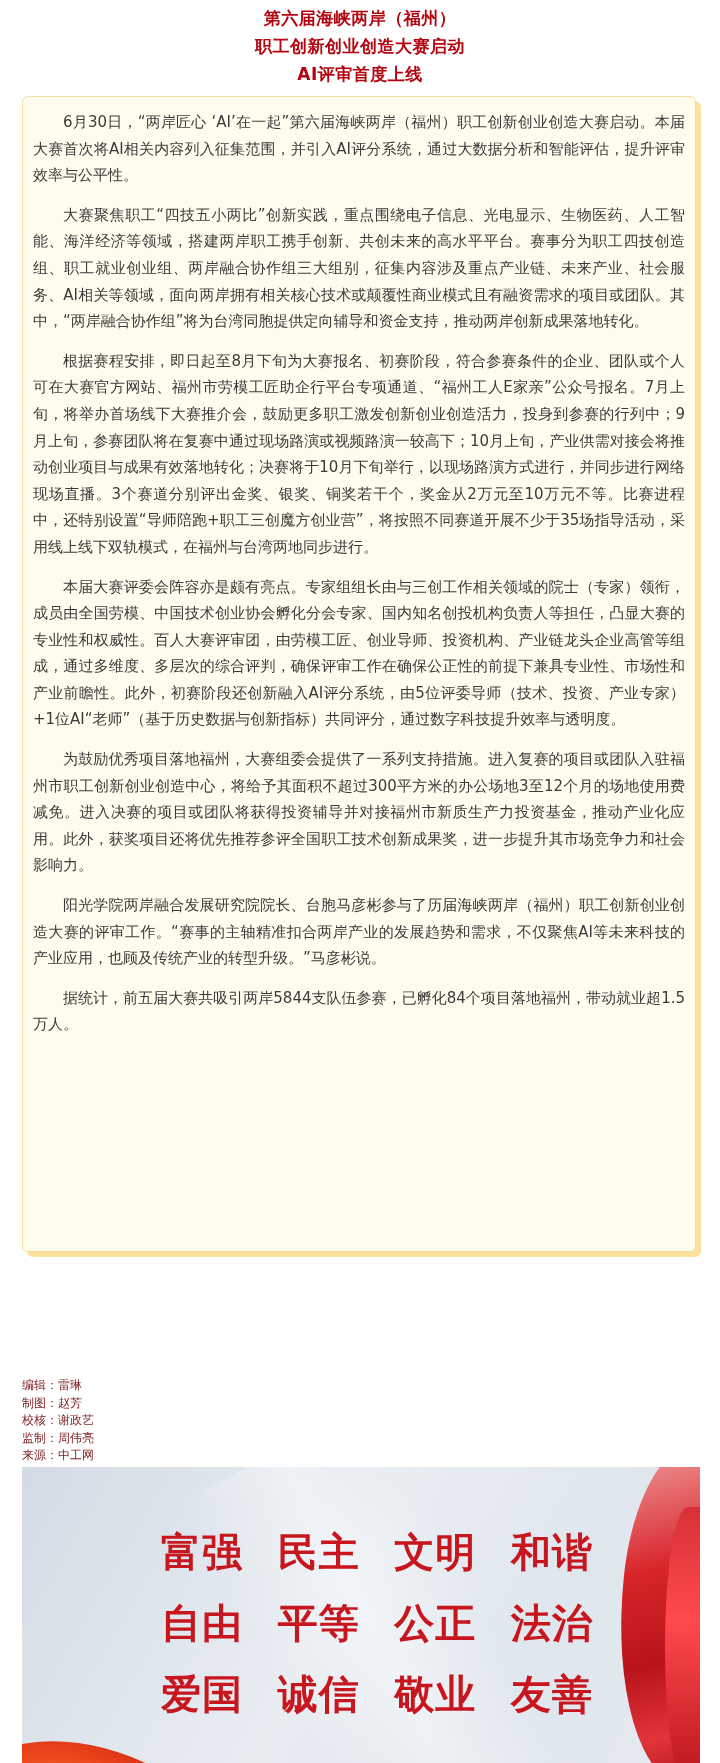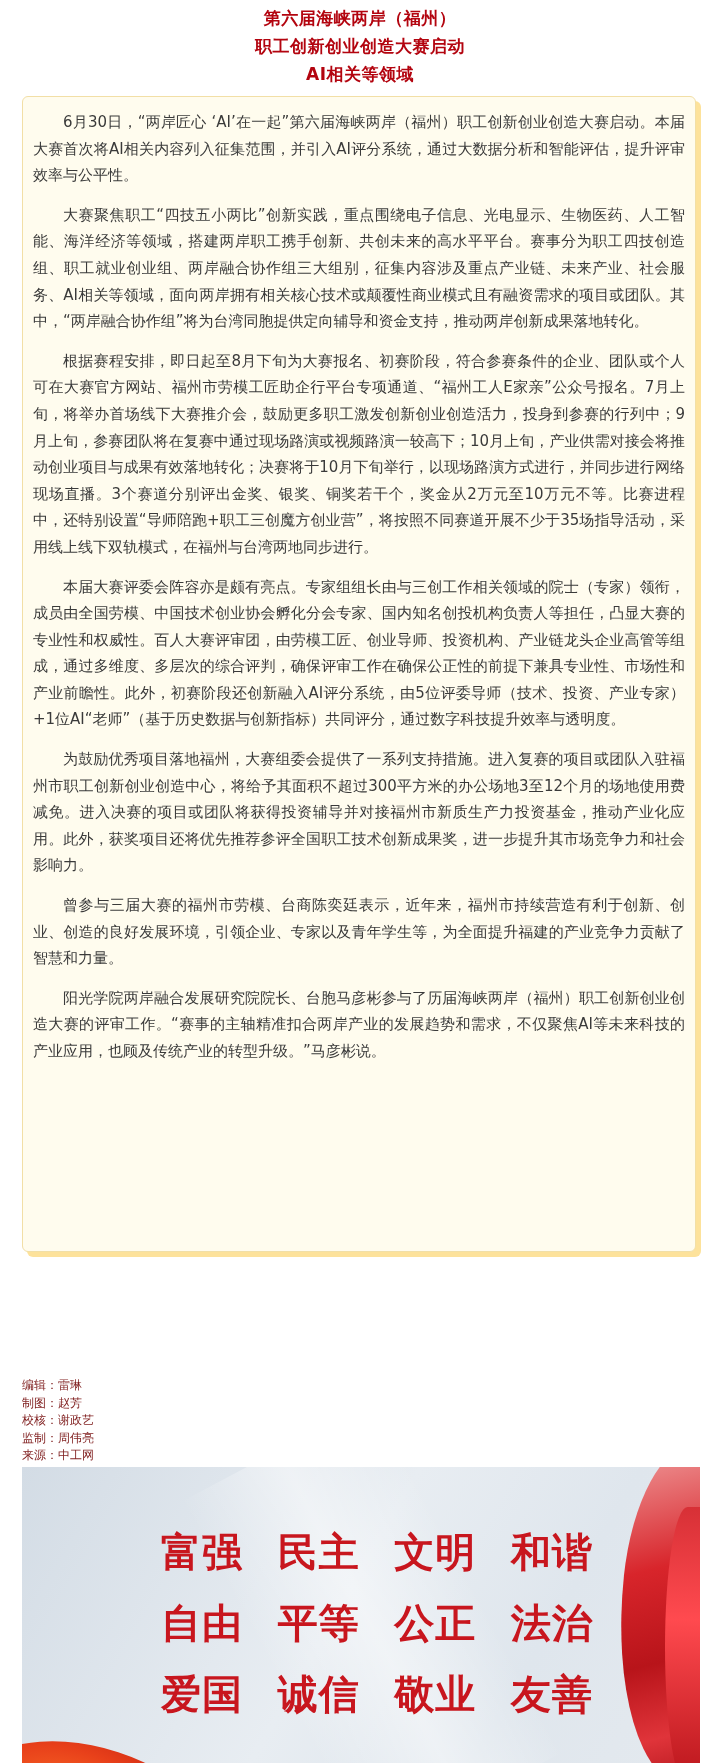--- a/index.html
+++ b/index.html
@@ -124,32 +124,32 @@
       width: 100px;
       text-align: center;
     }
   </style>
 </head>
 <body>
 
 <div class="headline">
   <div>第六届海峡两岸（福州）</div>
   <div>职工创新创业创造大赛启动</div>
-  <div>AI相关等领域</div>
+  <div>AI评审首度上线</div>
 </div>
 
 <div class="article-box">
   <div class="article-body">
     <p>6月30日，“两岸匠心 ‘AI’在一起”第六届海峡两岸（福州）职工创新创业创造大赛启动。本届大赛首次将AI相关内容列入征集范围，并引入AI评分系统，通过大数据分析和智能评估，提升评审效率与公平性。</p>
     <p>大赛聚焦职工“四技五小两比”创新实践，重点围绕电子信息、光电显示、生物医药、人工智能、海洋经济等领域，搭建两岸职工携手创新、共创未来的高水平平台。赛事分为职工四技创造组、职工就业创业组、两岸融合协作组三大组别，征集内容涉及重点产业链、未来产业、社会服务、AI相关等领域，面向两岸拥有相关核心技术或颠覆性商业模式且有融资需求的项目或团队。其中，“两岸融合协作组”将为台湾同胞提供定向辅导和资金支持，推动两岸创新成果落地转化。</p>
     <p>根据赛程安排，即日起至8月下旬为大赛报名、初赛阶段，符合参赛条件的企业、团队或个人可在大赛官方网站、福州市劳模工匠助企行平台专项通道、“福州工人E家亲”公众号报名。7月上旬，将举办首场线下大赛推介会，鼓励更多职工激发创新创业创造活力，投身到参赛的行列中；9月上旬，参赛团队将在复赛中通过现场路演或视频路演一较高下；10月上旬，产业供需对接会将推动创业项目与成果有效落地转化；决赛将于10月下旬举行，以现场路演方式进行，并同步进行网络现场直播。3个赛道分别评出金奖、银奖、铜奖若干个，奖金从2万元至10万元不等。比赛进程中，还特别设置“导师陪跑+职工三创魔方创业营”，将按照不同赛道开展不少于35场指导活动，采用线上线下双轨模式，在福州与台湾两地同步进行。</p>
     <p>本届大赛评委会阵容亦是颇有亮点。专家组组长由与三创工作相关领域的院士（专家）领衔，成员由全国劳模、中国技术创业协会孵化分会专家、国内知名创投机构负责人等担任，凸显大赛的专业性和权威性。百人大赛评审团，由劳模工匠、创业导师、投资机构、产业链龙头企业高管等组成，通过多维度、多层次的综合评判，确保评审工作在确保公正性的前提下兼具专业性、市场性和产业前瞻性。此外，初赛阶段还创新融入AI评分系统，由5位评委导师（技术、投资、产业专家）+1位AI“老师”（基于历史数据与创新指标）共同评分，通过数字科技提升效率与透明度。</p>
     <p>为鼓励优秀项目落地福州，大赛组委会提供了一系列支持措施。进入复赛的项目或团队入驻福州市职工创新创业创造中心，将给予其面积不超过300平方米的办公场地3至12个月的场地使用费减免。进入决赛的项目或团队将获得投资辅导并对接福州市新质生产力投资基金，推动产业化应用。此外，获奖项目还将优先推荐参评全国职工技术创新成果奖，进一步提升其市场竞争力和社会影响力。</p>
-    <p>曾参与三届大赛的福州市劳模、台商陈奕廷表示，近年来，福州市持续营造有利于创新、创业、创造的良好发展环境，引领企业、专家以及青年学生等，为全面提升福建的产业竞争力贡献了智慧和力量。</p>
     <p>阳光学院两岸融合发展研究院院长、台胞马彦彬参与了历届海峡两岸（福州）职工创新创业创造大赛的评审工作。“赛事的主轴精准扣合两岸产业的发展趋势和需求，不仅聚焦AI等未来科技的产业应用，也顾及传统产业的转型升级。”马彦彬说。</p>
+    <p>据统计，前五届大赛共吸引两岸5844支队伍参赛，已孵化84个项目落地福州，带动就业超1.5万人。</p>
   </div>
 </div>
 
 <div class="credits">
   <div class="credit-line">
     <span>编辑</span><span>：</span><span>雷琳</span>
   </div>
   <div class="credit-line">
     <span>制图</span><span>：</span><span>赵芳</span>
   </div>

